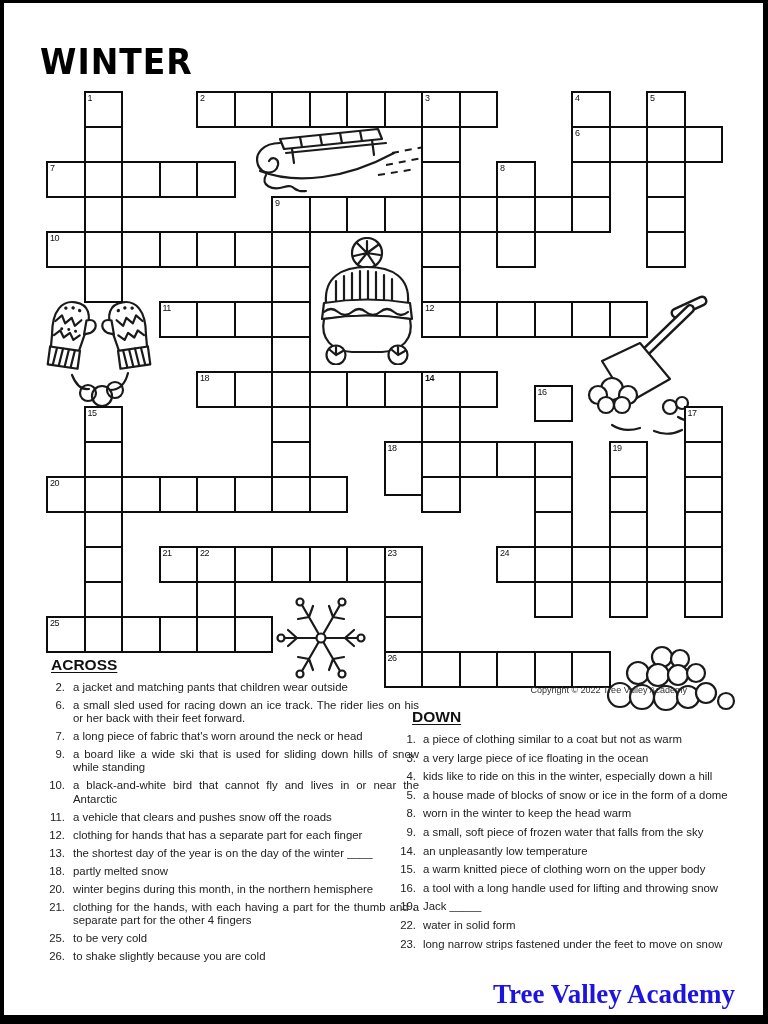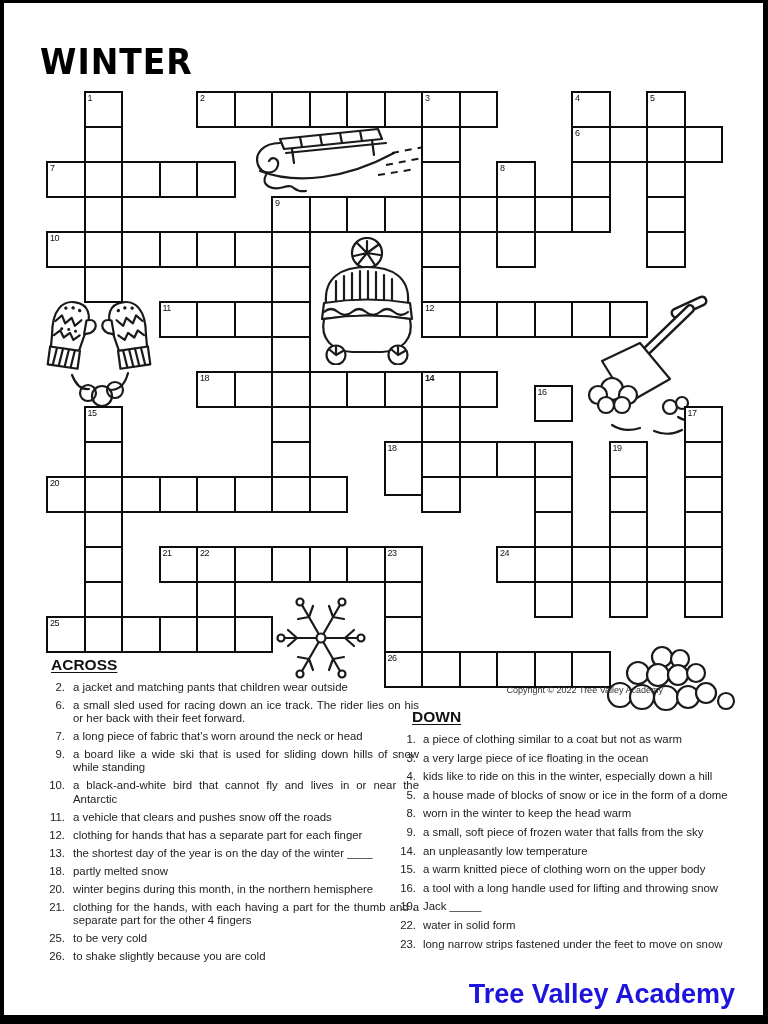--- a/index.html
+++ b/index.html
@@ -39,25 +39,25 @@
   .clue .cn{
     flex:0 0 24px;text-align:right;font-size:11.4px;line-height:13.2px;color:#222;
   }
   .clues-down .clue .cn{flex:0 0 20px;}
   .clue .ct{
     margin-left:8px;flex:1;font-size:11.4px;line-height:13.2px;
     text-align:justify;color:#222;
   }
   .clues-down .clue .ct{margin-left:7px;text-align:left;}
   .copyright{
-    position:absolute;top:682px;right:100px;font-size:9px;color:#333;z-index:4;text-align:right;
+    position:absolute;top:682px;right:76px;font-size:9px;color:#333;z-index:4;text-align:right;
   }
   .brand{
     position:absolute;top:976px;right:28px;font-size:27px;font-weight:bold;z-index:4;
-    font-family:Liberation Sans, sans-serif;
+    font-family:Liberation Serif, serif;
   }
   .ln{stroke:#1a1a1a;stroke-width:2.2;fill:none;stroke-linecap:round;stroke-linejoin:round;}
   .fw{stroke:#1a1a1a;stroke-width:2.2;fill:#fff;stroke-linecap:round;stroke-linejoin:round;}
 </style>
 </head>
 <body>
 
 <div class="page">
 
   <div class="title">WINTER</div>

